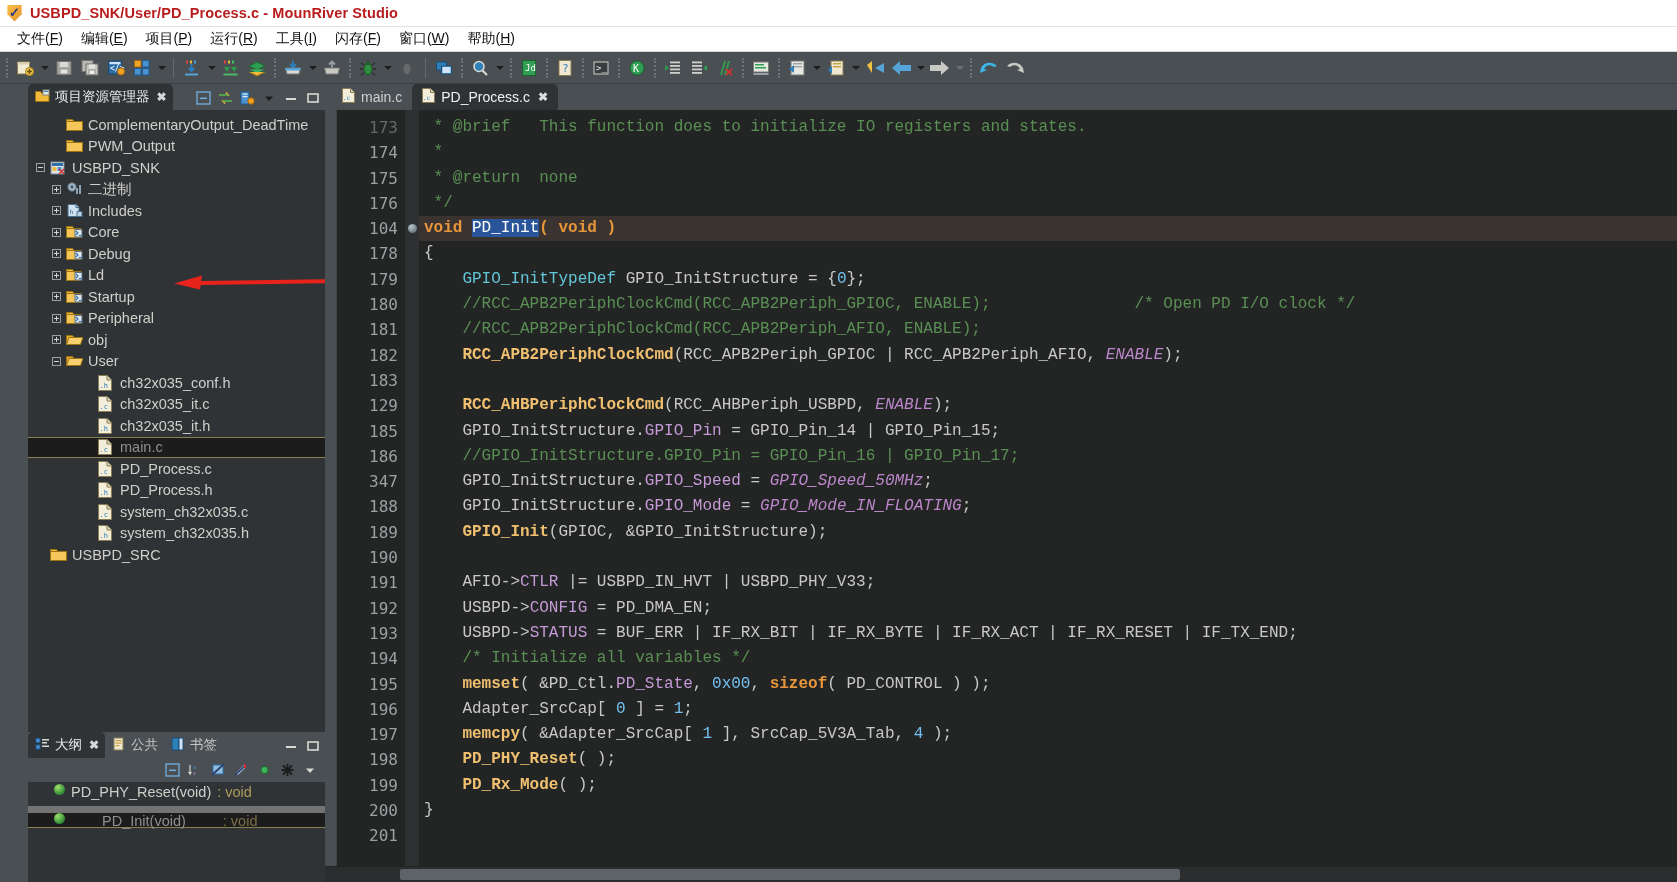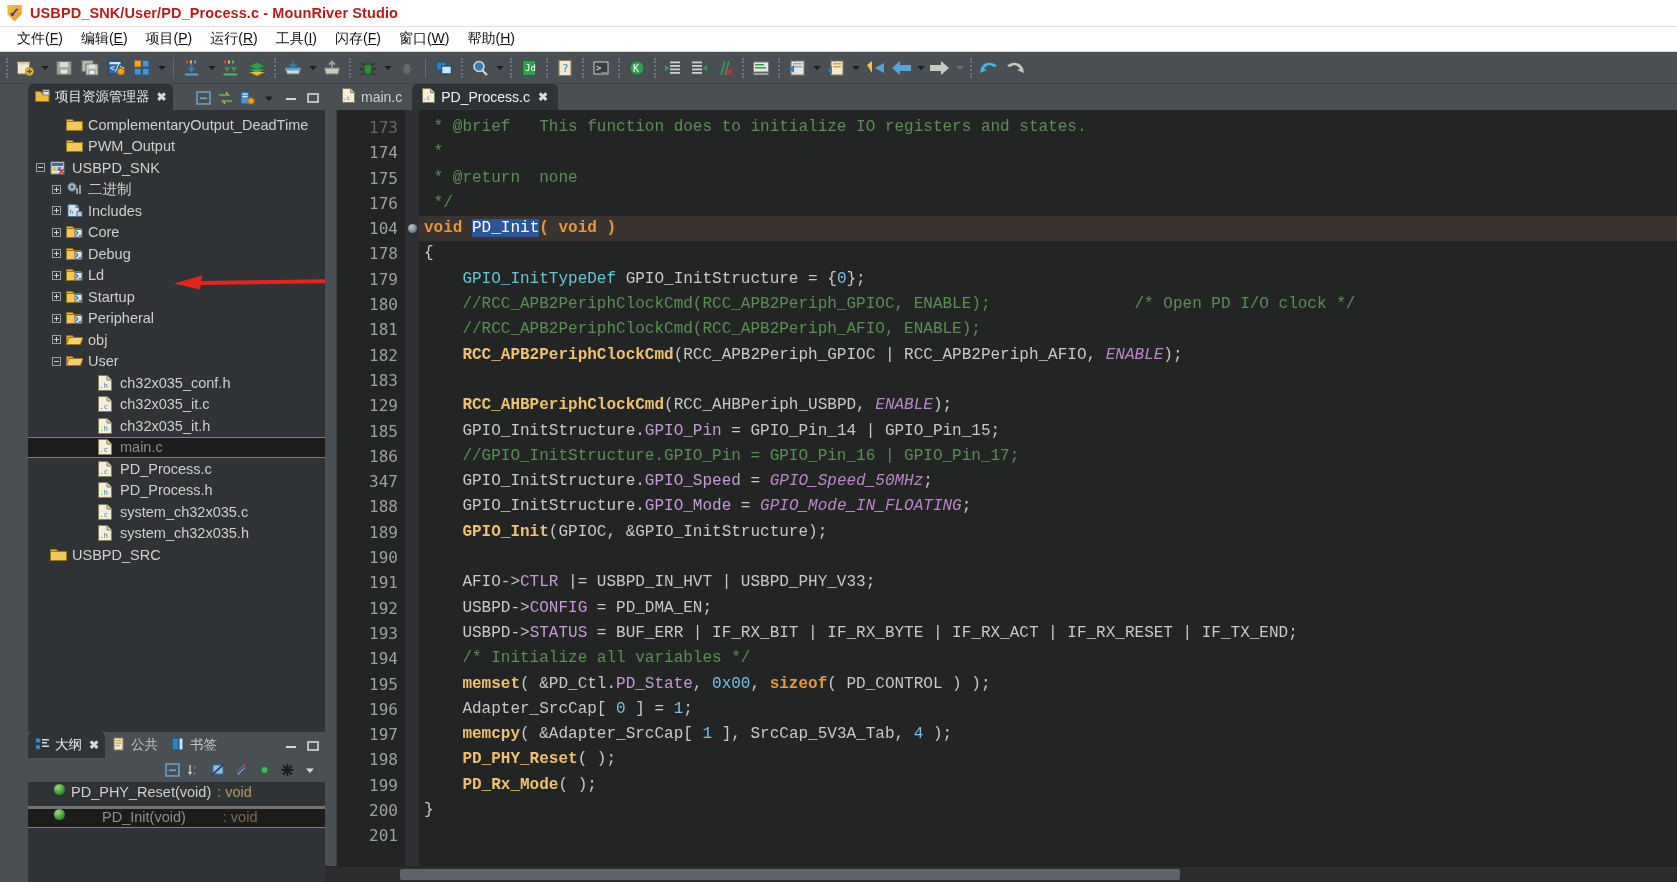--- a/index.html
+++ b/index.html
@@ -155,21 +155,21 @@
     height: 24px; background: #4a4f53;
     display: flex; align-items: center; justify-content: flex-end;
     padding-right: 4px; gap: 1px;
   }
   .ot { width: 22px; height: 20px; display: flex; align-items: center; justify-content: center; }
   .outline-list { flex: 1; background: #2f3336; padding-top: 2px; }
   .orow {
     height: 22px; display: flex; gap: 6px;
     padding-left: 26px; font-size: 14.5px; color: #cfcec8;
   }
-  .orow.sel { background: #1c1c1c; border-top: 3px solid #737373; border-bottom: 1px solid #8a8152; gap: 37px; }
+  .orow.sel { background: #1c1c1c; border-top: 7px solid #737373; border-bottom: 1px solid #8a8152; gap: 37px; }
   .odot {
     width: 11px; height: 11px; border-radius: 50%; flex: none;
     background: radial-gradient(circle at 35% 30%, #9ee06a, #2f8b37 70%, #1d5a24);
   }
   .orow .ret { color: #b09a5e; }
 
   
   .editor-col { flex: 1; display: flex; flex-direction: column; min-width: 0; background: #2b2b2b; }
   .etabs {
     height: 26px; background: #4a4f53;

